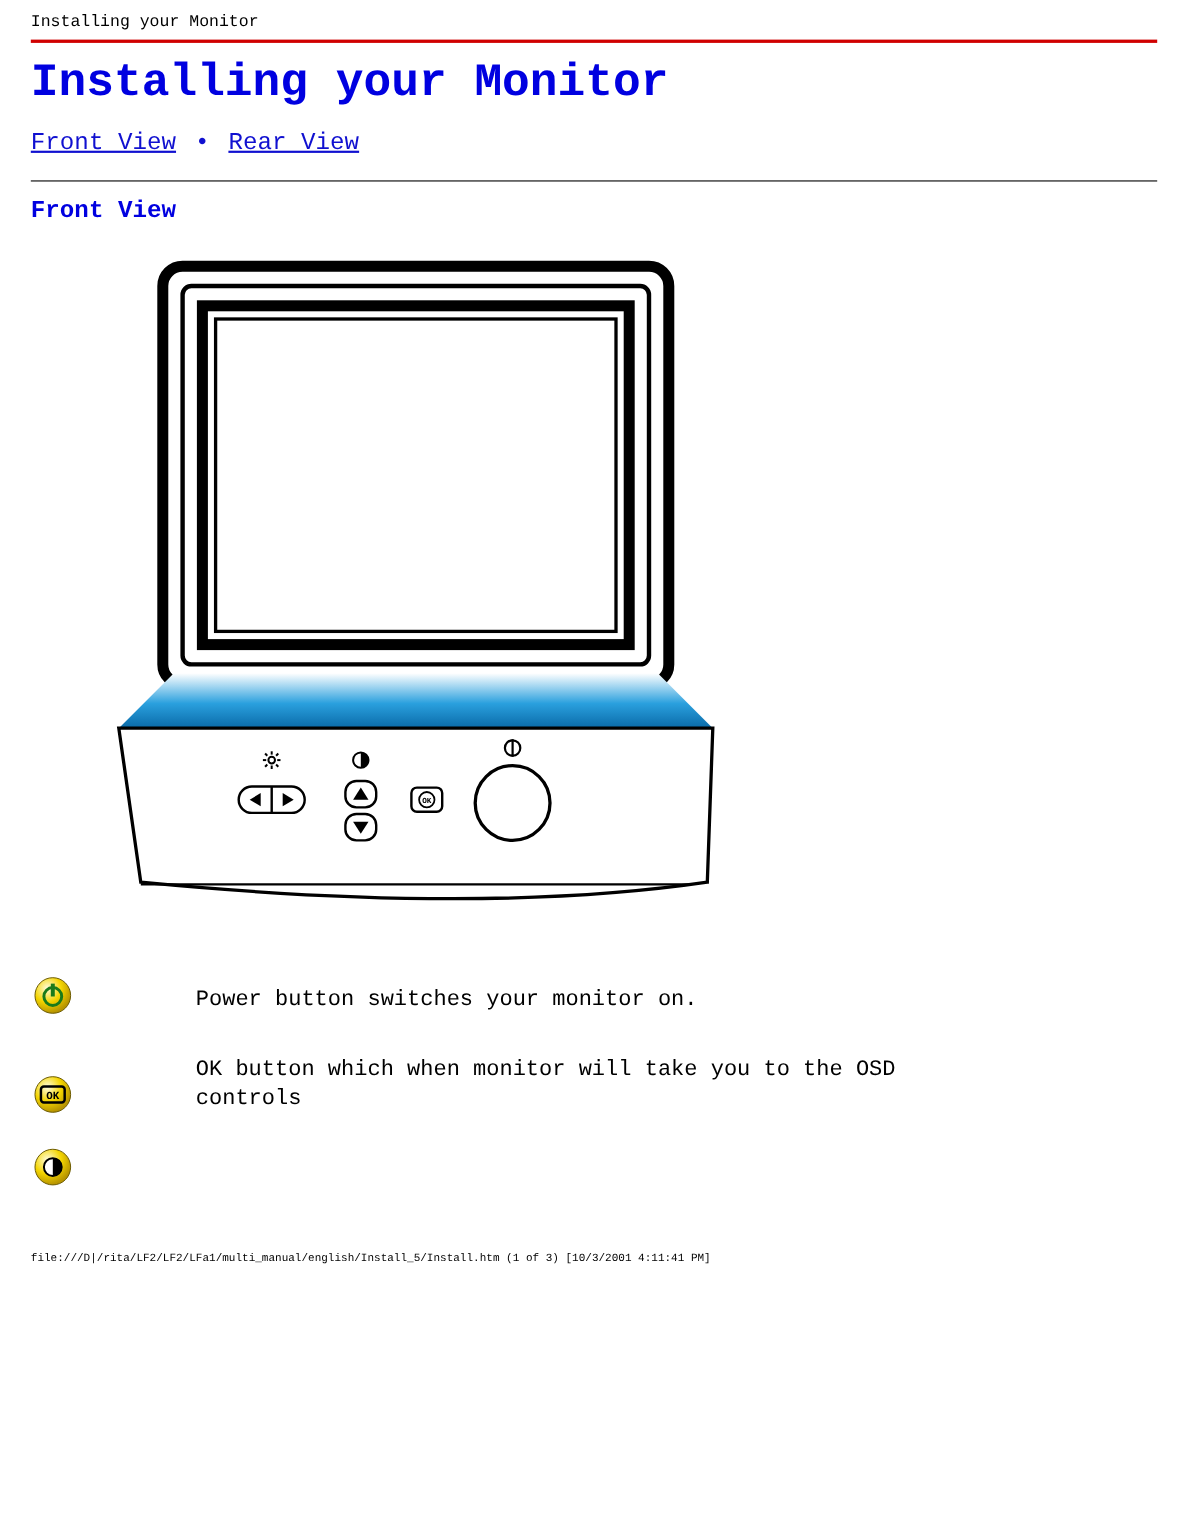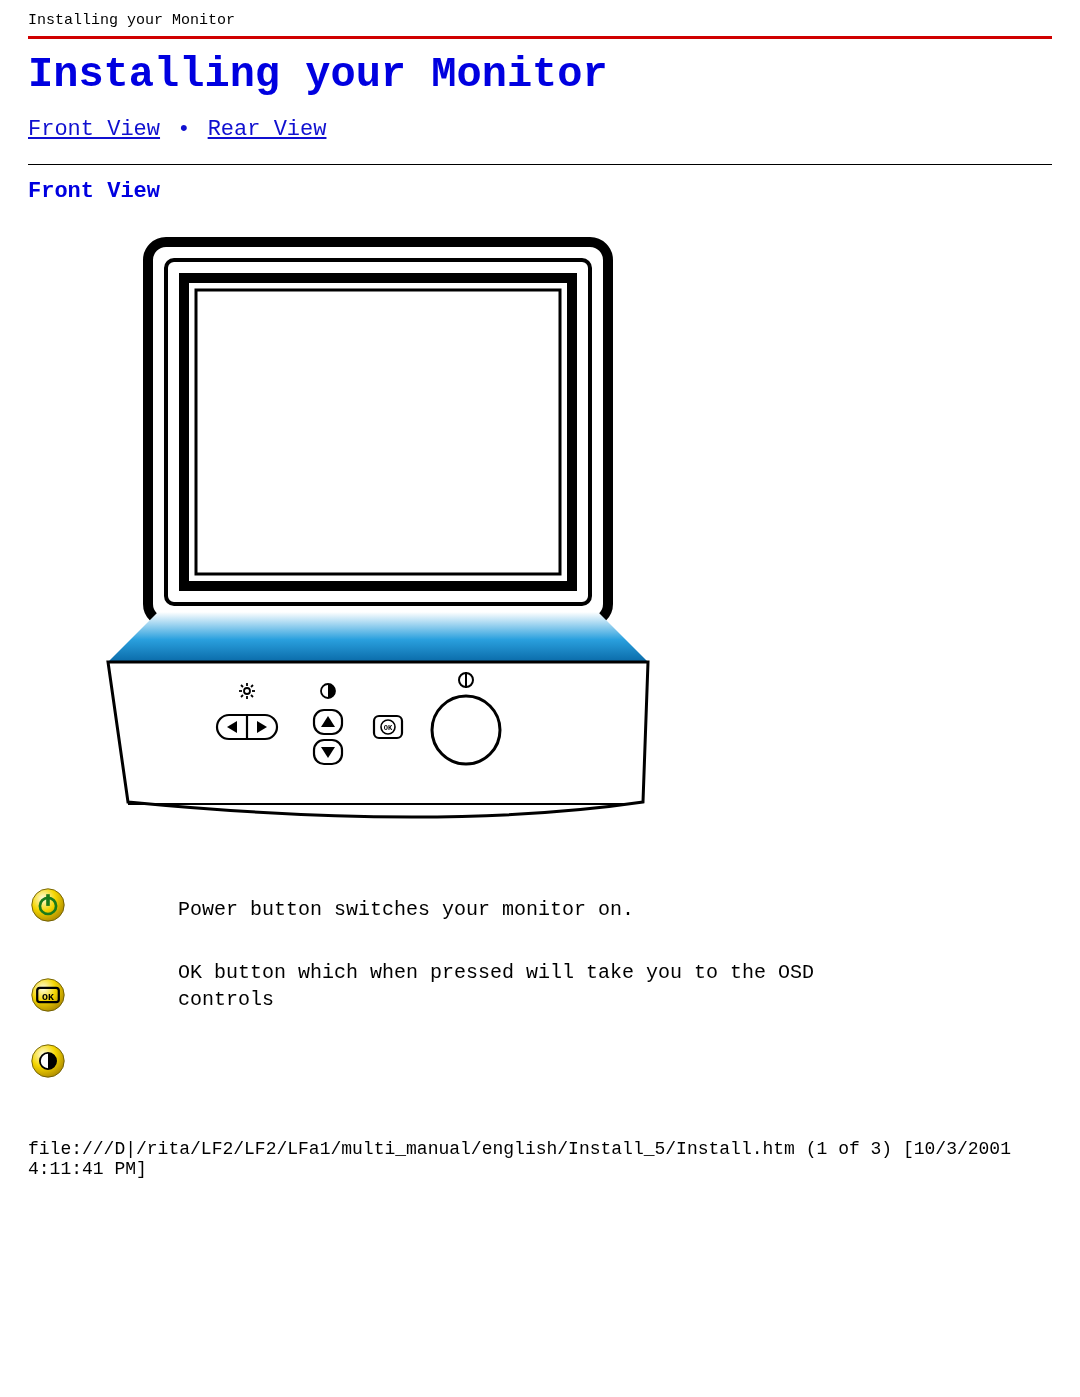--- a/index.html
+++ b/index.html
@@ -72,21 +72,21 @@
   }
   .legend-text {
     font-size: 20px;
     line-height: 1.35;
     color: #000;
     flex: 1;
     padding-top: 6px;
     max-width: 740px;
   }
   .footer {
-    font-size: 18px;
+    font-size: 10px;
     color: #000;
     margin-top: 60px;
   }
   .orb {
     width: 36px;
     height: 36px;
   }
 </style>
 </head>
 <body>
@@ -206,21 +206,21 @@
               <stop offset="0%" stop-color="#fffde0"></stop>
               <stop offset="55%" stop-color="#f4d500"></stop>
               <stop offset="100%" stop-color="#b79400"></stop>
             </radialGradient>
           </defs>
           <circle cx="20" cy="20" r="18" fill="url(#ry2)" stroke="#6b5a00" stroke-width="1"></circle>
           <rect x="8" y="12" width="24" height="16" rx="3" fill="none" stroke="#000" stroke-width="2.5"></rect>
           <text x="20" y="25" font-size="11" font-weight="bold" text-anchor="middle" fill="#000">OK</text>
         </svg>
       </div>
-      <div class="legend-text">OK button which when pressed will take you to the OSD controls</div>
+      <div class="legend-text">OK button which when monitor will take you to the OSD controls</div>
     </div>
 
     <div class="legend-row">
       <div class="legend-icon">
         <svg class="orb" viewBox="0 0 40 40">
           <defs>
             <radialGradient id="ry3" cx="35%" cy="30%" r="70%">
               <stop offset="0%" stop-color="#fffde0"></stop>
               <stop offset="55%" stop-color="#f4d500"></stop>
               <stop offset="100%" stop-color="#b79400"></stop>

